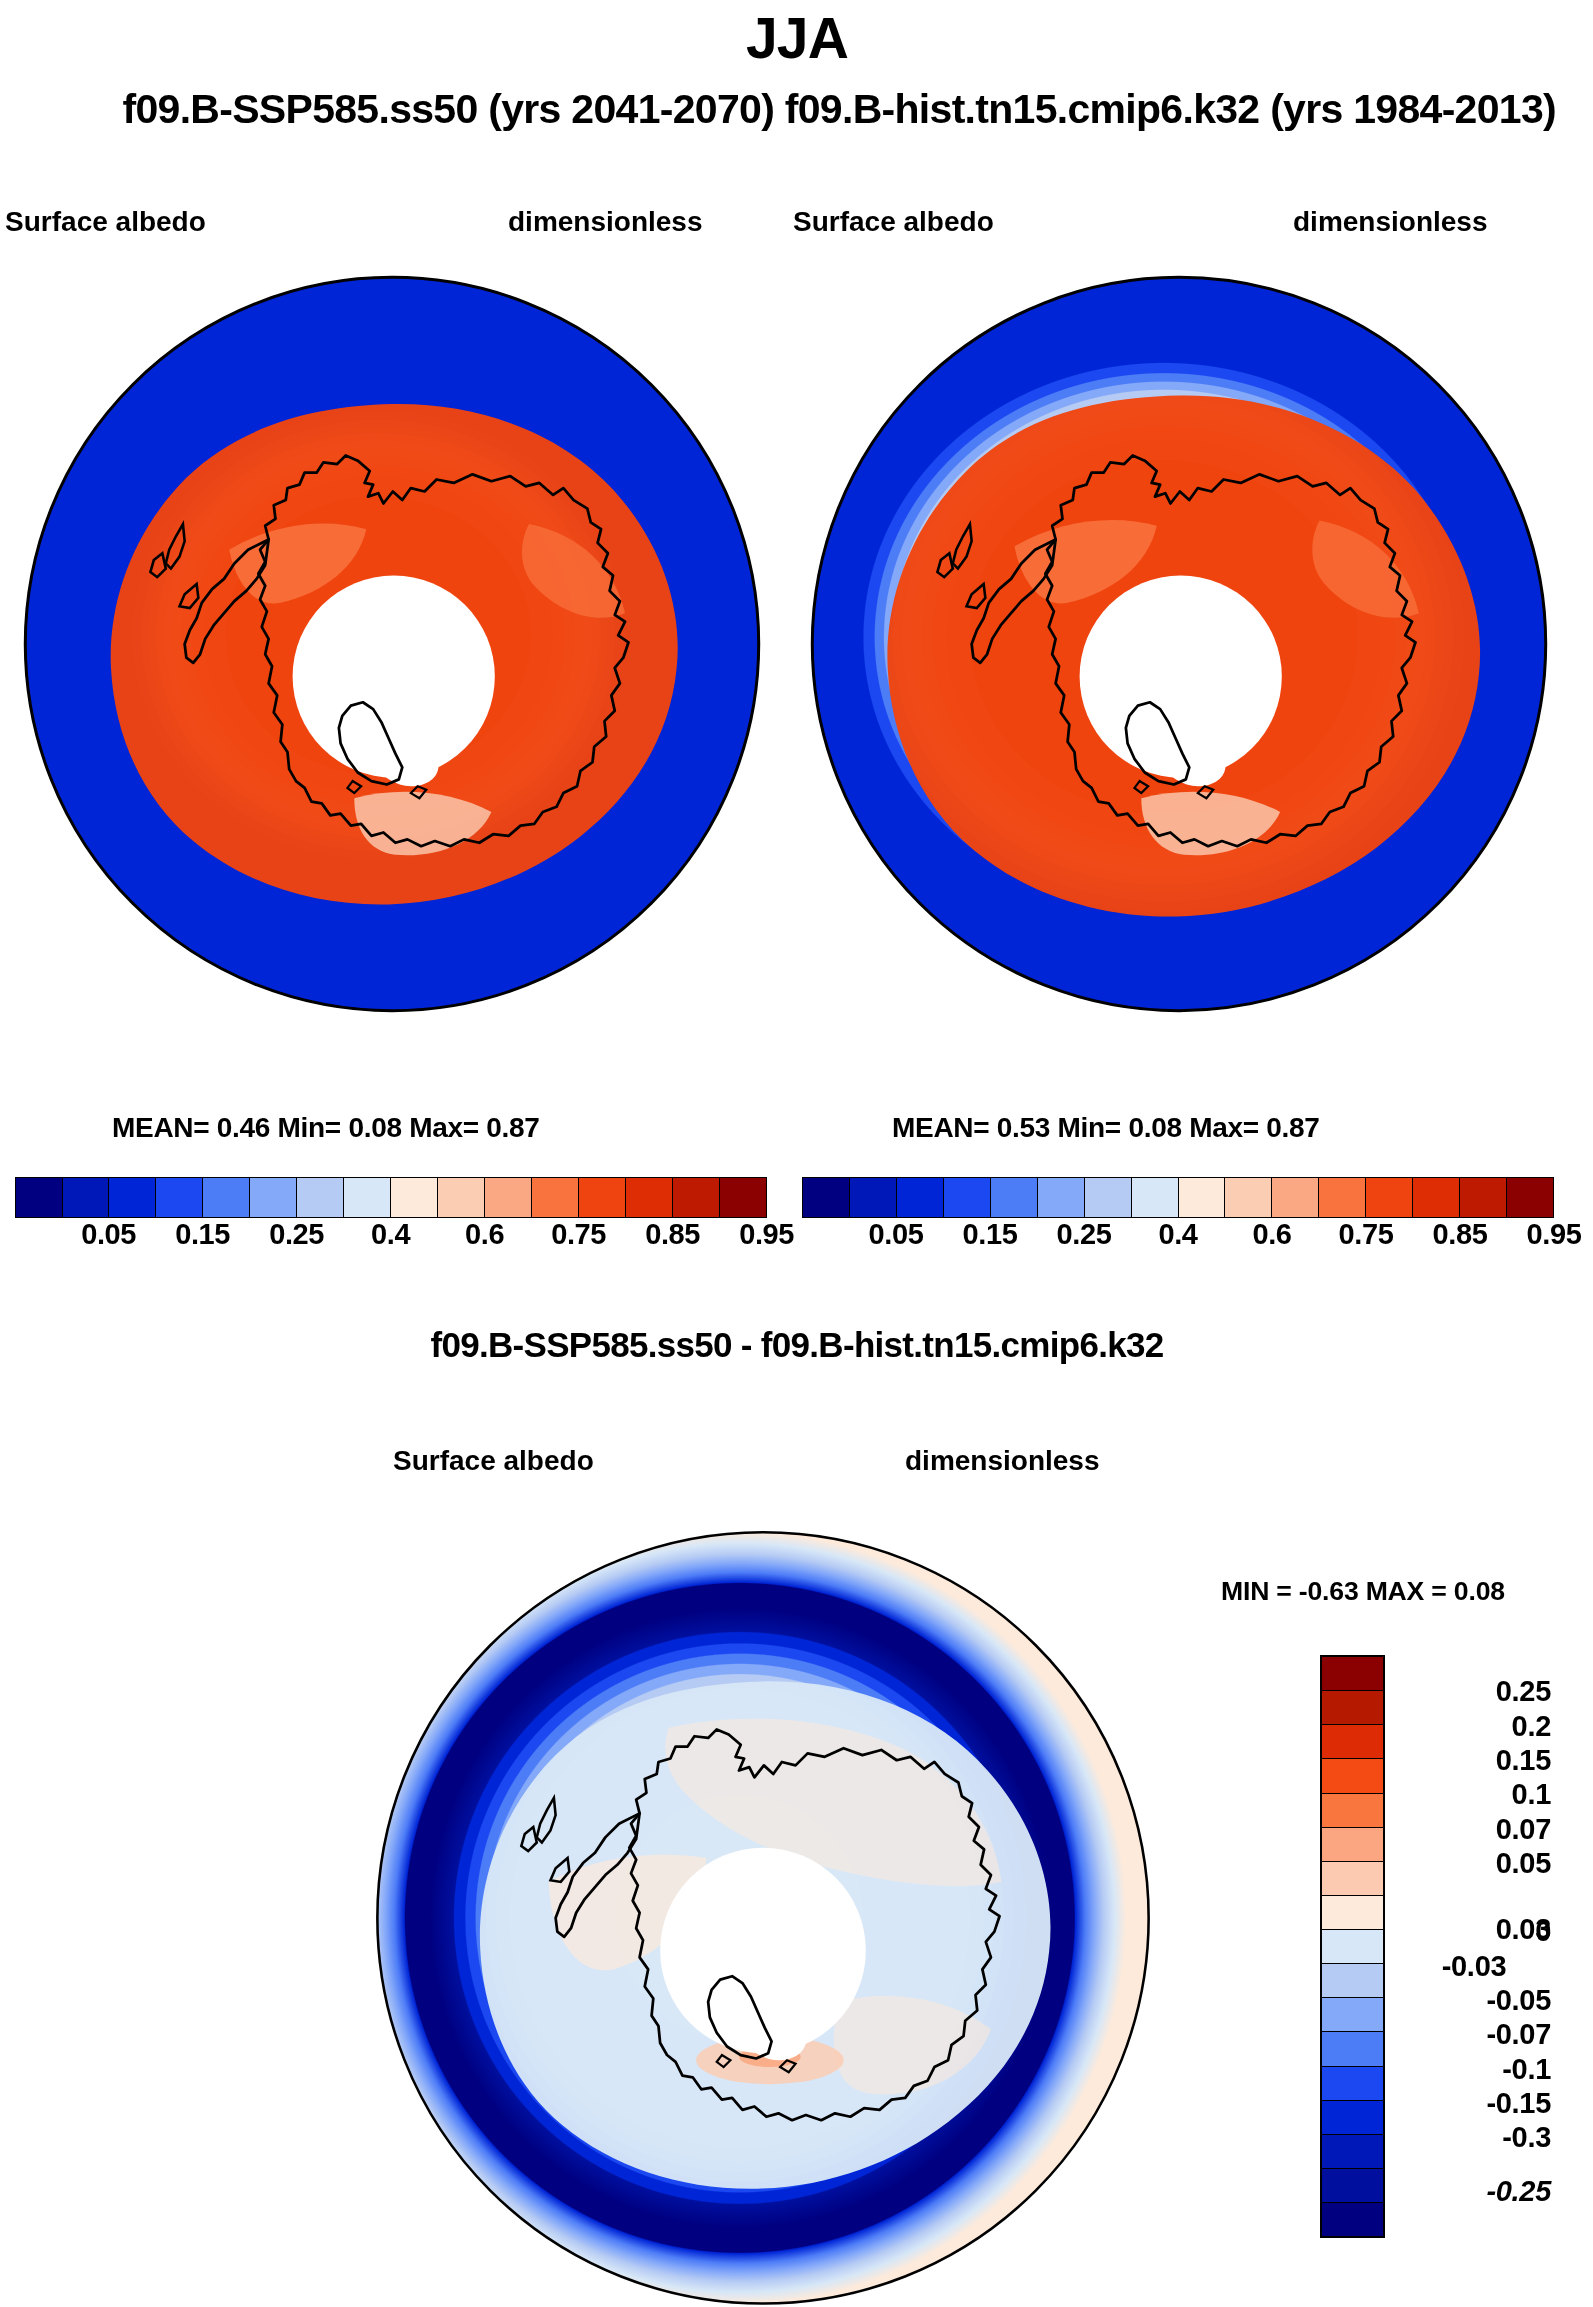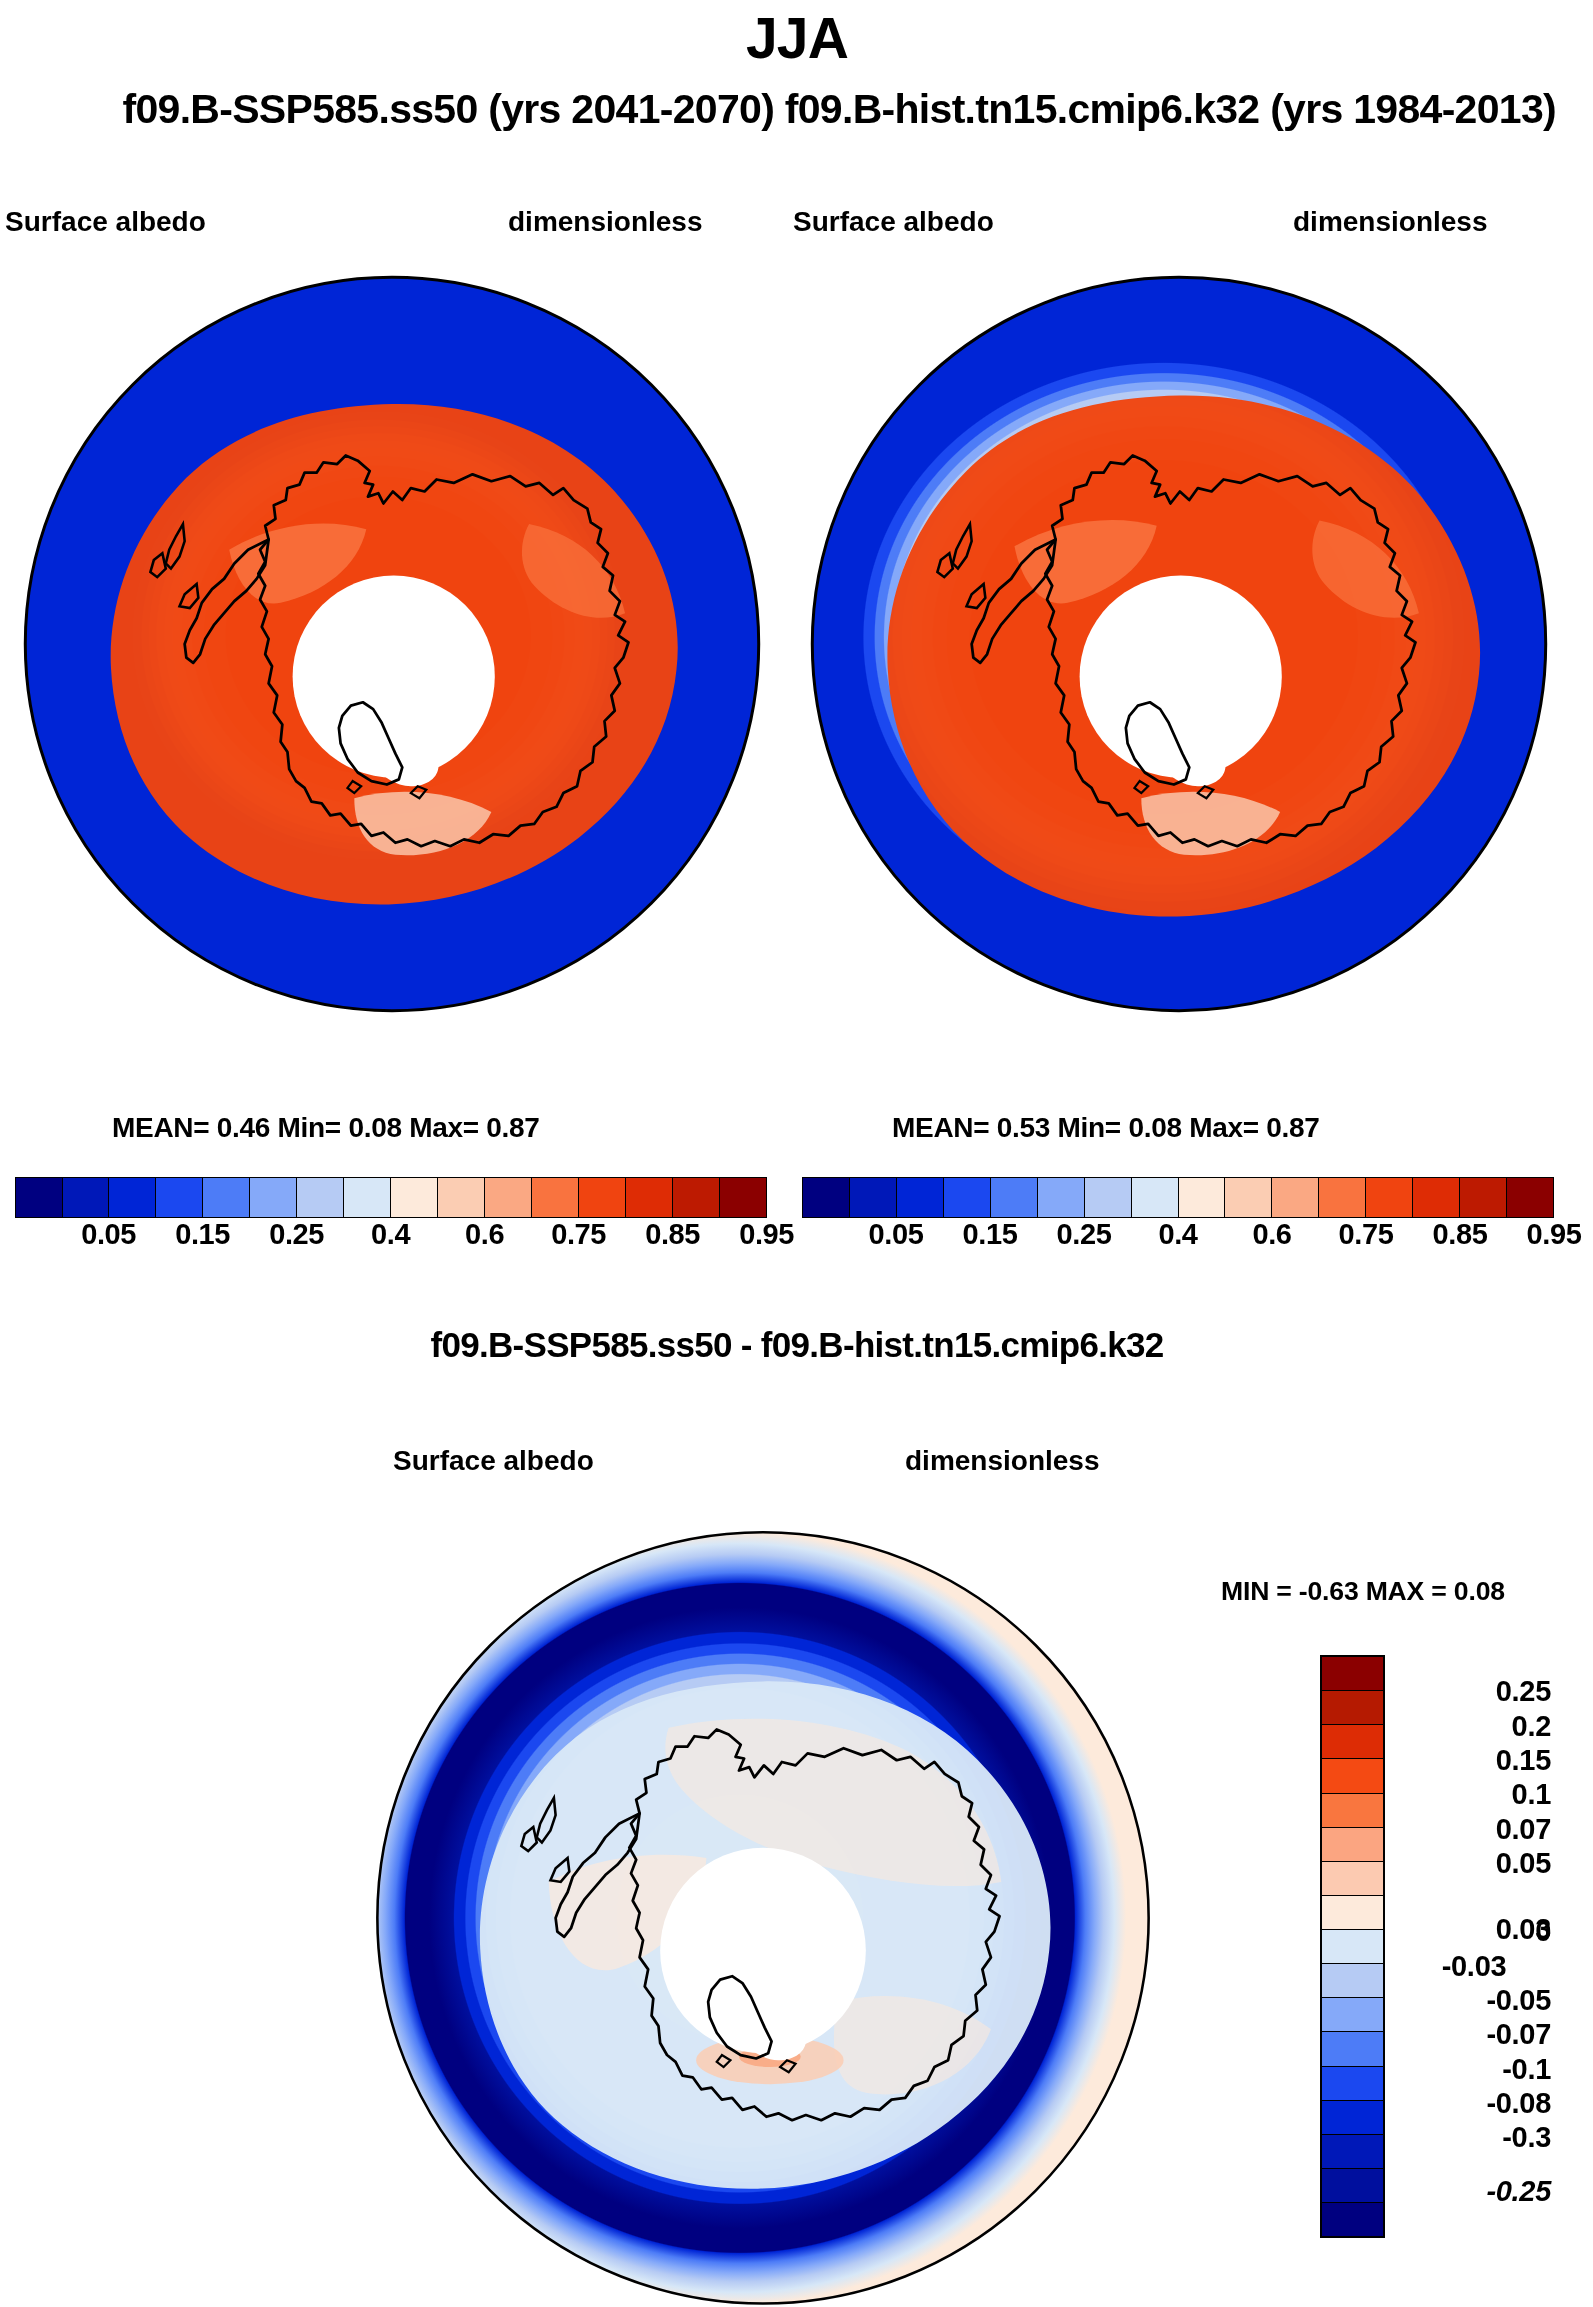--- a/index.html
+++ b/index.html
@@ -521,17 +521,17 @@
     <span style="top: 105px;">0.15</span>
     <span style="top: 139px;">0.1</span>
     <span style="top: 174px;">0.07</span>
     <span style="top: 208px;">0.05</span>
     <span style="top: 242px; margin-top: 32px;">0.03</span>
     <span style="top: 276px;">0</span>
     <span style="top: 311px; text-align: center;">-0.03</span>
     <span style="top: 345px;">-0.05</span>
     <span style="top: 379px; text-align: right;">-0.07</span>
     <span style="top: 414px;">-0.1</span>
-    <span style="top: 448px;">-0.08</span>
+    <span style="top: 448px;">-0.15</span>
     <span style="top: 482px;">-0.3</span>
     <span style="top: 536px; font-style: italic;">-0.25</span>
   </div>
 
 
 </body></html>

